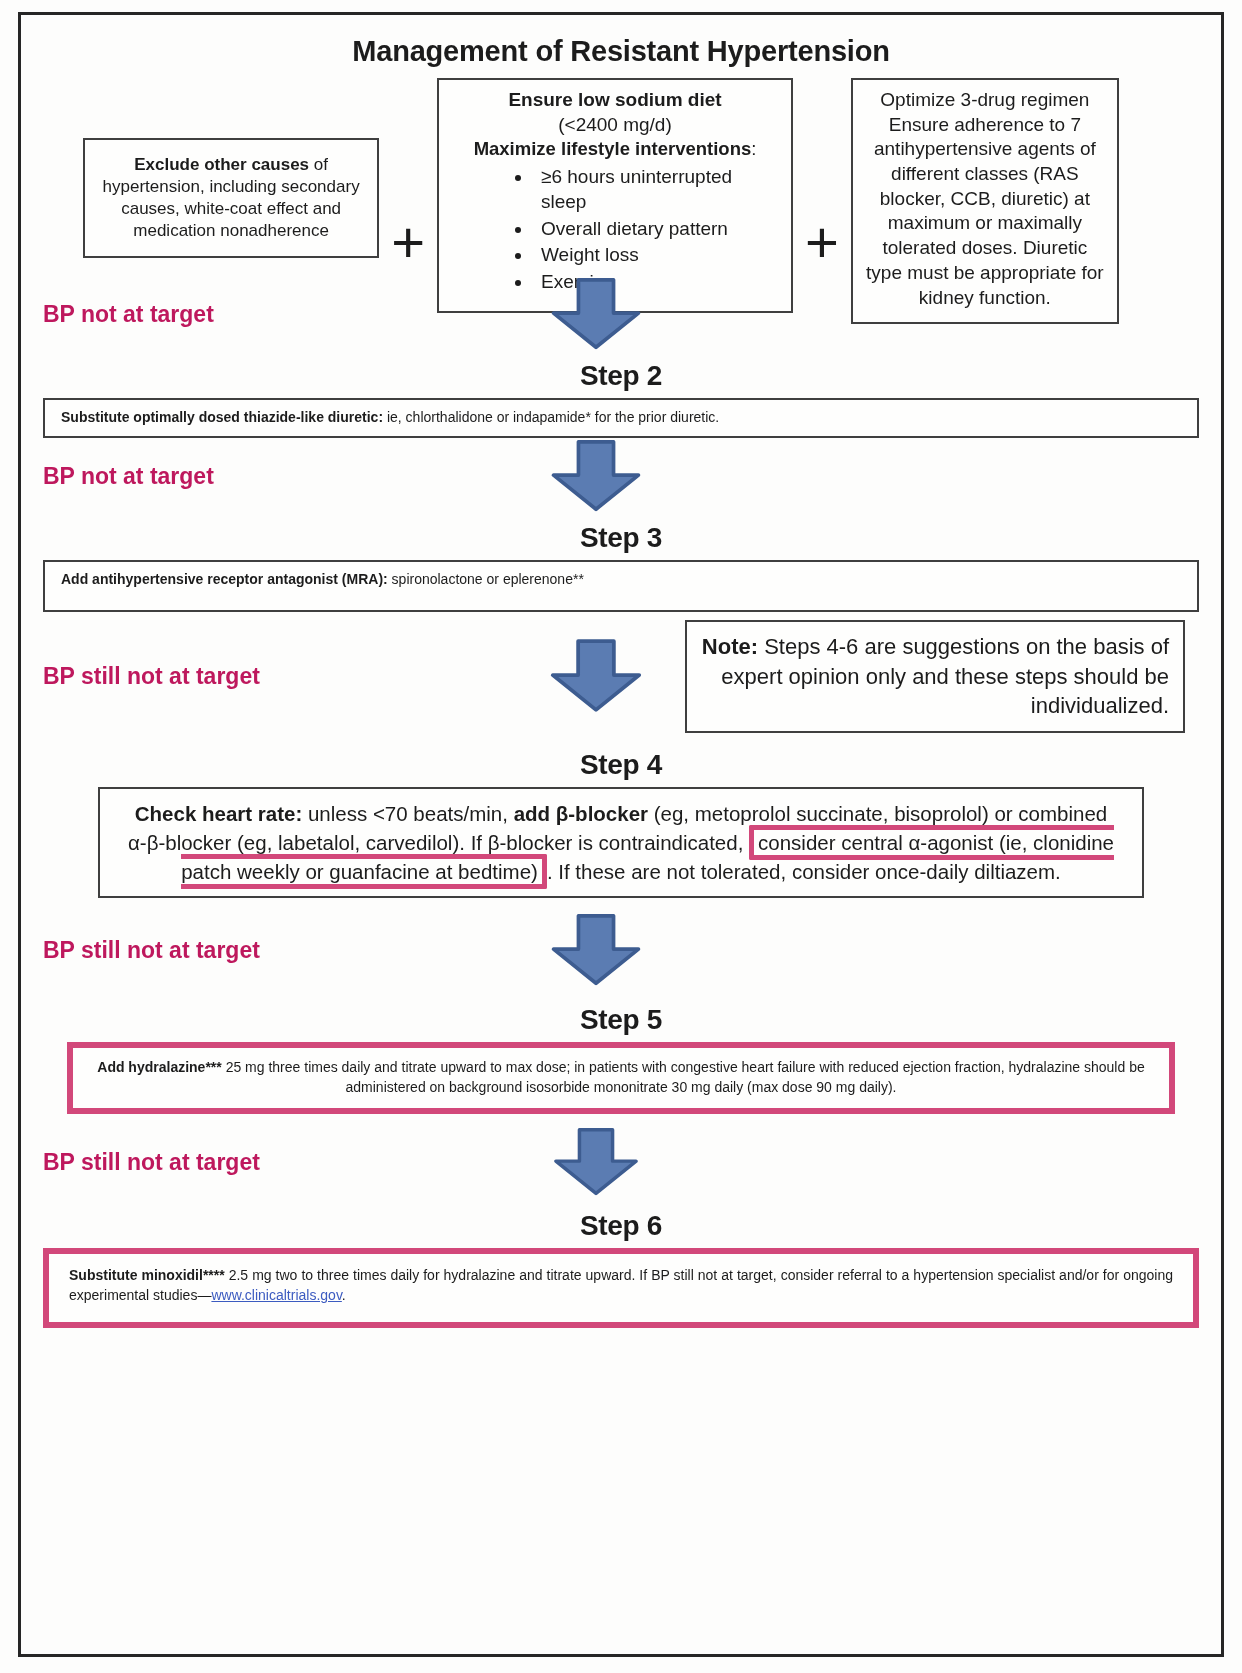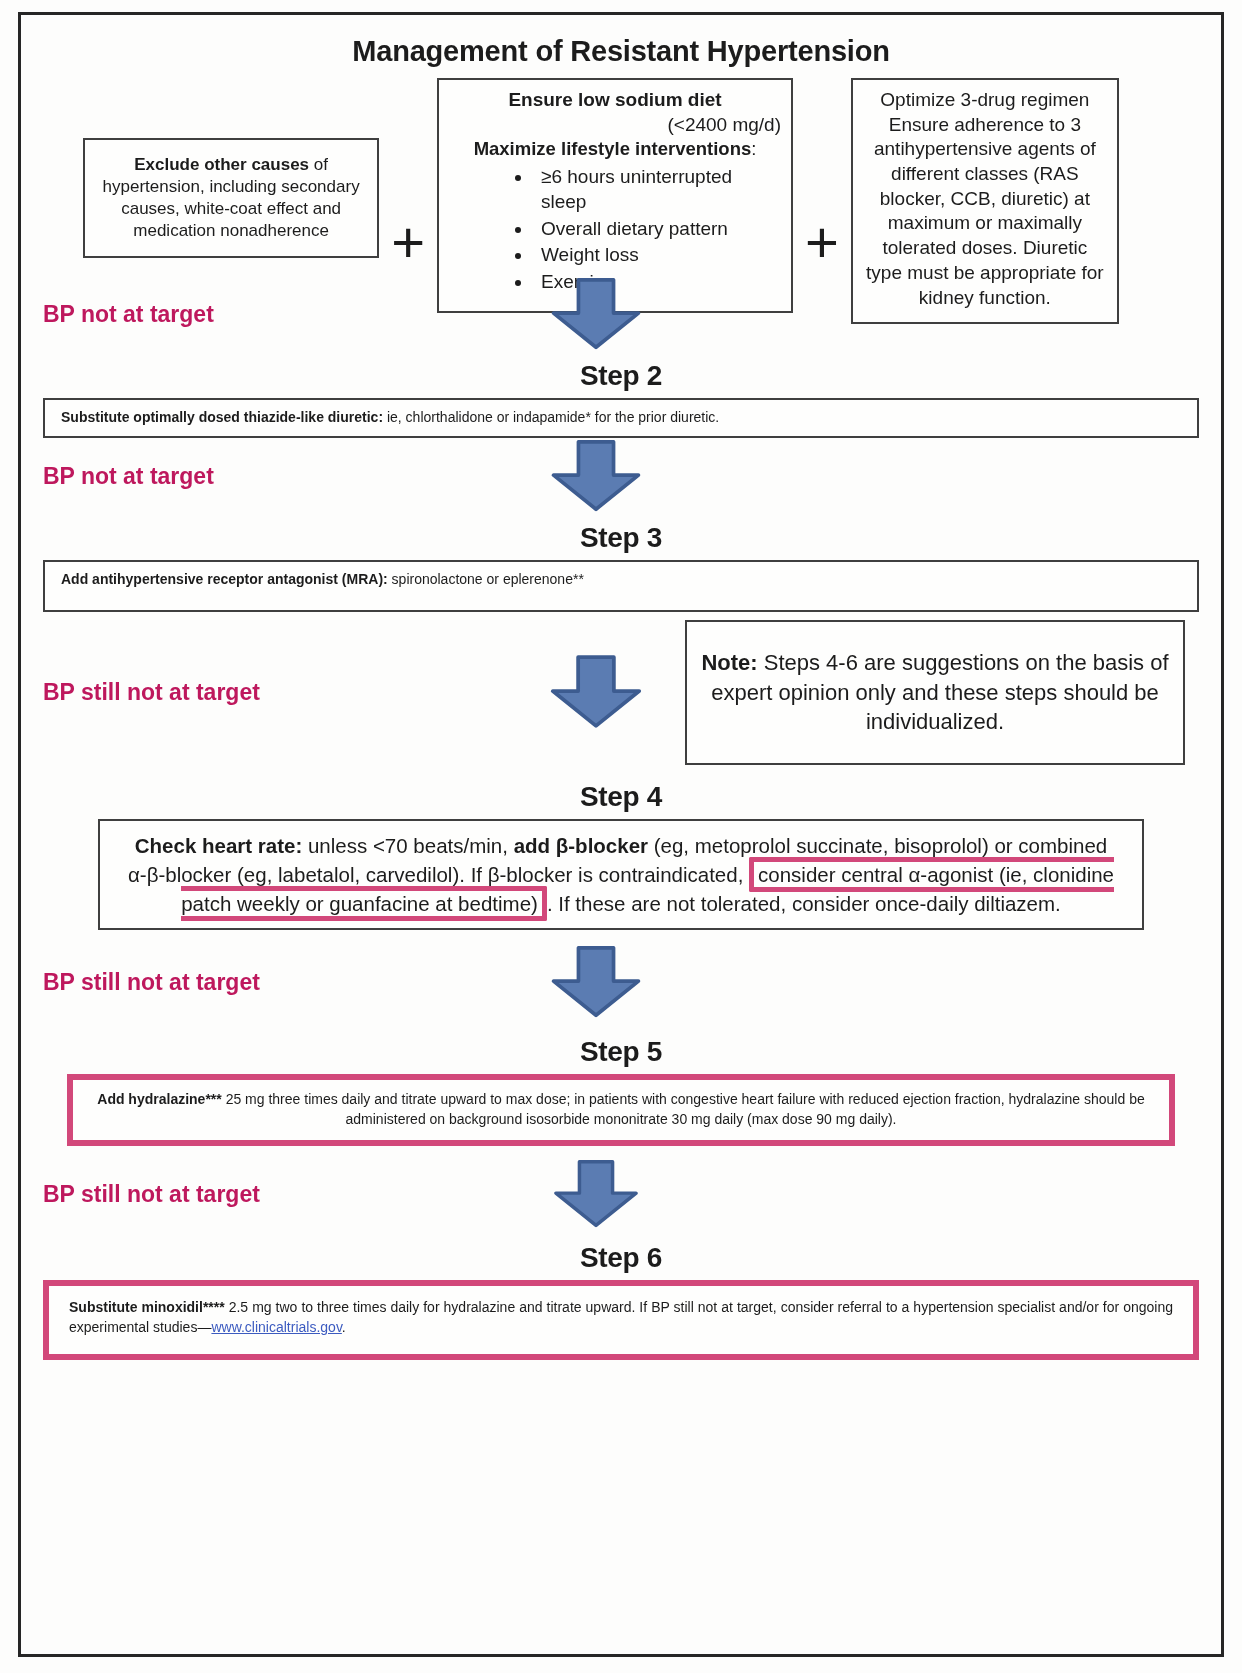--- a/index.html
+++ b/index.html
@@ -46,21 +46,21 @@
   .box{
     border:2px solid var(--box-border);
     background:#fefefd;
     text-align:center;
     line-height:1.3;
   }
   .left-box{width:296px;margin-top:60px;padding:14px 12px;font-size:17px;}
   .mid-box{width:356px;padding:8px 10px 14px 10px;font-size:19px;}
   .right-box{width:268px;padding:8px 12px 12px 12px;font-size:19px;}
   .mid-title{font-weight:bold;}
-  .mid-sub{white-space:nowrap;text-align:right;}
+  .mid-sub{white-space:nowrap;}
   .mid-subhead{font-weight:bold;white-space:nowrap;font-size:18.5px;}
   .mid-box ul{
     list-style:disc;
     text-align:left;
     margin:4px 0 0 58px;
     padding-left:26px;
   }
   .mid-box li{margin:2px 0;padding-left:8px;}
   .right-box .blockhead{display:block;font-weight:normal;}
   .plus{
@@ -86,23 +86,23 @@
     fill:var(--arrow-fill);
     stroke:var(--arrow-edge);
     stroke-width:4;
     stroke-linejoin:round;
   }
   .side-note{
     grid-column:3;
     width:500px;margin-left:14px;
     border:2px solid var(--box-border);
     background:#fefefd;
-    padding:26px 14px;
+    padding:10px 14px;
     font-size:22px;line-height:1.35;
-    text-align:center;
+    text-align:right;
   }
   
   .stepbox{
     border:2px solid var(--box-border);
     background:#fefefd;
     padding:8px 16px;
     line-height:1.42;
     font-size:14px;
   }
   .justify{text-align:justify;}
@@ -144,21 +144,21 @@
         <li>≥6 hours uninterrupted sleep</li>
         <li>Overall dietary pattern</li>
         <li>Weight loss</li>
         <li>Exercise</li>
       </ul>
     </div>
 
     <div class="plus">+</div>
 
     <div class="box right-box">
-      <span class="blockhead">Optimize 3-drug regimen</span><span>Ensure adherence to 3 antihypertensive agents of different classes (RAS blocker, CCB, diuretic) at maximum or maximally tolerated doses. Diuretic type must be appropriate for kidney function.</span>
+      <span class="blockhead">Optimize 3-drug regimen</span><span>Ensure adherence to 7 antihypertensive agents of different classes (RAS blocker, CCB, diuretic) at maximum or maximally tolerated doses. Diuretic type must be appropriate for kidney function.</span>
     </div>
   </div>
 
   <div class="connector first">
     <div class="bp-label">BP not at target</div>
     <div class="arrow-wrap">
       <svg class="arrow" width="94" height="72" viewBox="0 0 100 78">
           <polygon points="31,2 69,2 69,38 96,38 50,75 4,38 31,38"></polygon>
         </svg>
     </div>

